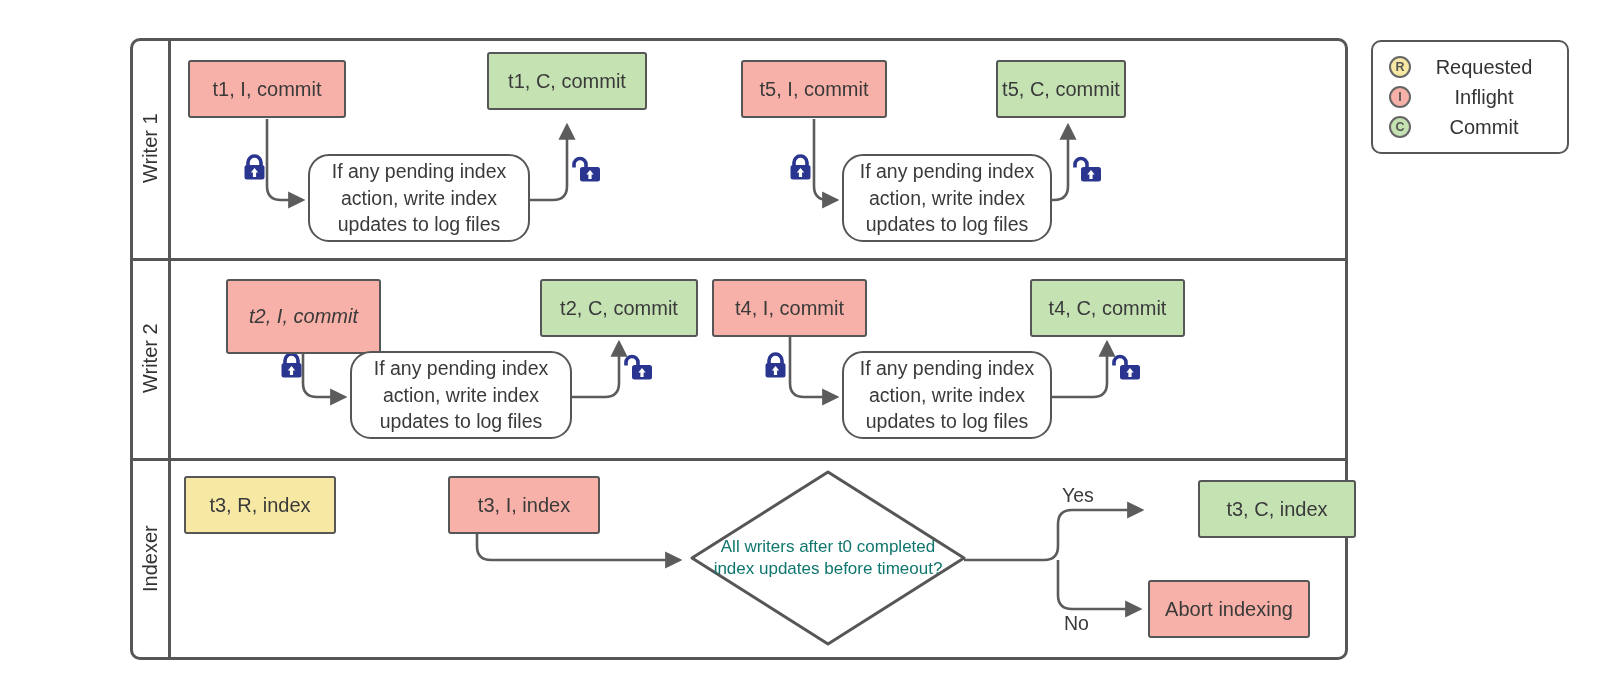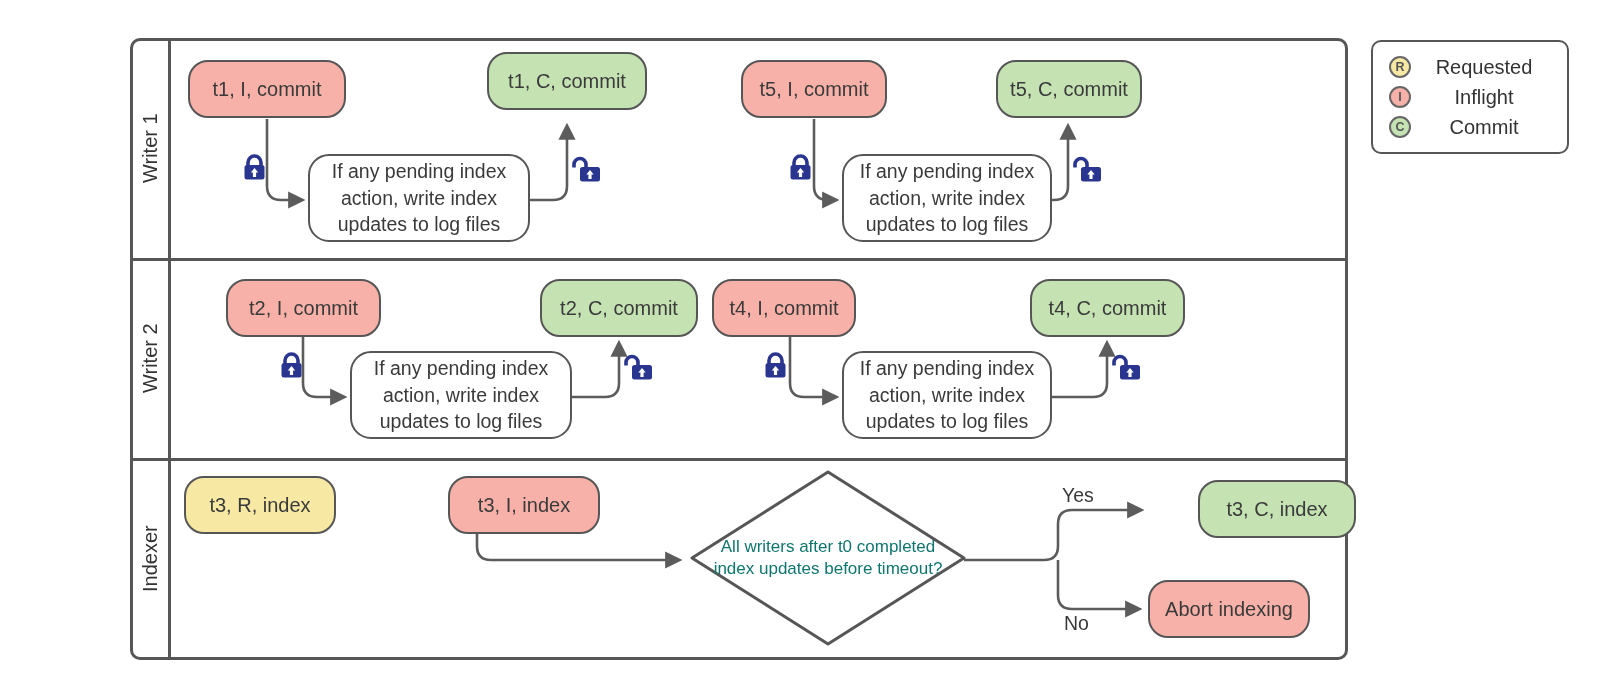--- a/index.html
+++ b/index.html
@@ -15,21 +15,21 @@
   }
   .lane-divider{left:130px;width:1218px;height:3px;background:#565656;}
   .label-divider{left:168px;top:38px;width:3px;height:622px;background:#565656;}
   .lane-label{
     width:38px;text-align:center;font-size:20px;color:#333;
     writing-mode:vertical-rl;transform:rotate(180deg);
     display:flex;align-items:center;justify-content:center;
   }
   
   .node{
-    box-sizing:border-box;border:2.6px solid #565656;border-radius:20px;
+    box-sizing:border-box;border:2.6px solid #565656;border-radius:3px;
     display:flex;align-items:center;justify-content:center;text-align:center;
     font-size:20px;color:#3a3a3a;z-index:3;background:#fff;
   }
   .pink{background:#f8b1a8;}
   .green{background:#c5e2b3;}
   .yellow{background:#f7e9a4;}
   .proc{font-size:19.5px;line-height:1.37;padding:12px 6px;border-radius:21px;}
   .diamond-text{
     z-index:3;display:flex;align-items:center;justify-content:center;text-align:center;
     font-size:17px;line-height:1.32;color:#0f766e;
@@ -131,27 +131,27 @@
     <path d="M18,15 L21.7,19.4 H19.6 V24 H16.4 V19.4 H14.3 Z" fill="#fff"></path>
   </g>
 </svg>
 
 <div class="abs node pink" style="left:188px;top:60px;width:158px;height:58px;">t1, I, commit</div>
 <div class="abs node proc" style="left:308px;top:154px;width:222px;height:88px;">If any pending index action, write index updates to log files</div>
 <div class="abs node green" style="left:487px;top:52px;width:160px;height:58px;">t1, C, commit</div>
 
 <div class="abs node pink" style="left:741px;top:60px;width:146px;height:58px;">t5, I, commit</div>
 <div class="abs node proc" style="left:842px;top:154px;width:210px;height:88px;">If any pending index action, write index updates to log files</div>
-<div class="abs node green" style="left:996px;top:60px;width:146px;height:58px;">t5, C, commit</div>
+<div class="abs node green" style="left:996px;top:60px;width:130px;height:58px;">t5, C, commit</div>
 
-<div class="abs node pink" style="left:226px;top:279px;width:155px;height:58px;">t2, I, commit</div>
+<div class="abs node pink" style="left:226px;top:279px;width:155px;height:75px;font-style:italic;">t2, I, commit</div>
 <div class="abs node proc" style="left:350px;top:351px;width:222px;height:88px;">If any pending index action, write index updates to log files</div>
 <div class="abs node green" style="left:540px;top:279px;width:158px;height:58px;">t2, C, commit</div>
 
-<div class="abs node pink" style="left:712px;top:279px;width:144px;height:58px;">t4, I, commit</div>
+<div class="abs node pink" style="left:712px;top:279px;width:155px;height:58px;">t4, I, commit</div>
 <div class="abs node proc" style="left:842px;top:351px;width:210px;height:88px;">If any pending index action, write index updates to log files</div>
 <div class="abs node green" style="left:1030px;top:279px;width:155px;height:58px;">t4, C, commit</div>
 
 <div class="abs node yellow" style="left:184px;top:476px;width:152px;height:58px;">t3, R, index</div>
 <div class="abs node pink" style="left:448px;top:476px;width:152px;height:58px;">t3, I, index</div>
 
 <div class="abs diamond-text" style="left:710px;top:512px;width:236px;height:92px;">All writers after t0 completed index updates before timeout?</div>
 
 <div class="abs branch-label" style="left:1062px;top:484px;">Yes</div>
 <div class="abs branch-label" style="left:1064px;top:612px;">No</div>

